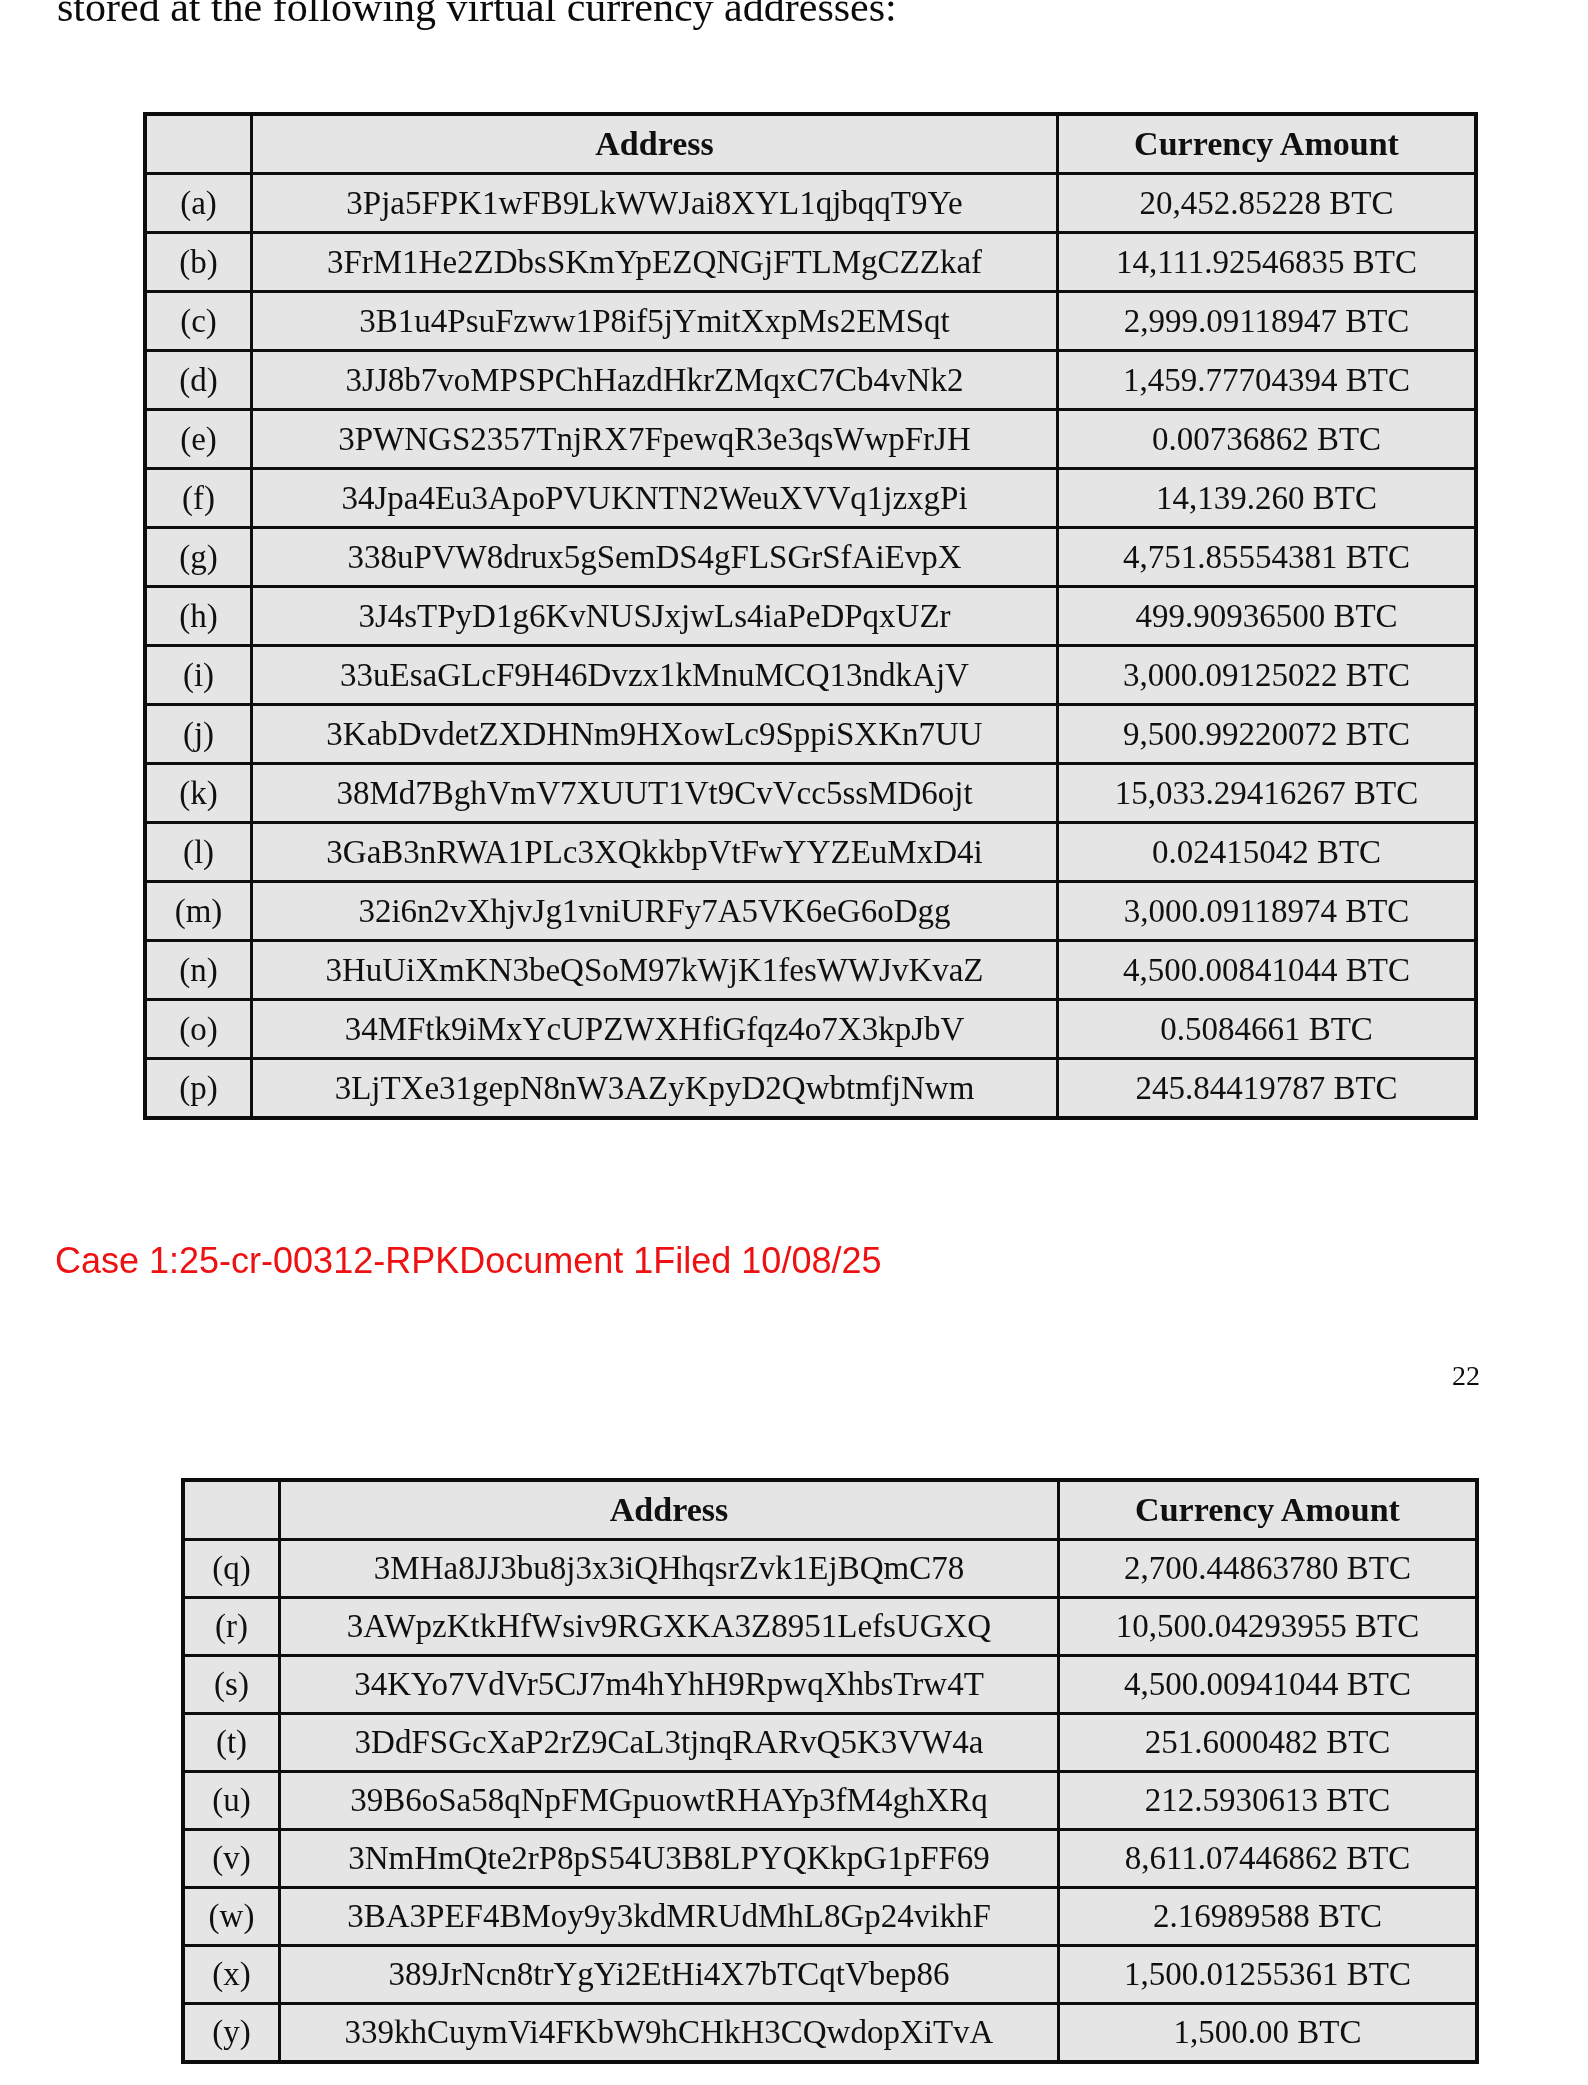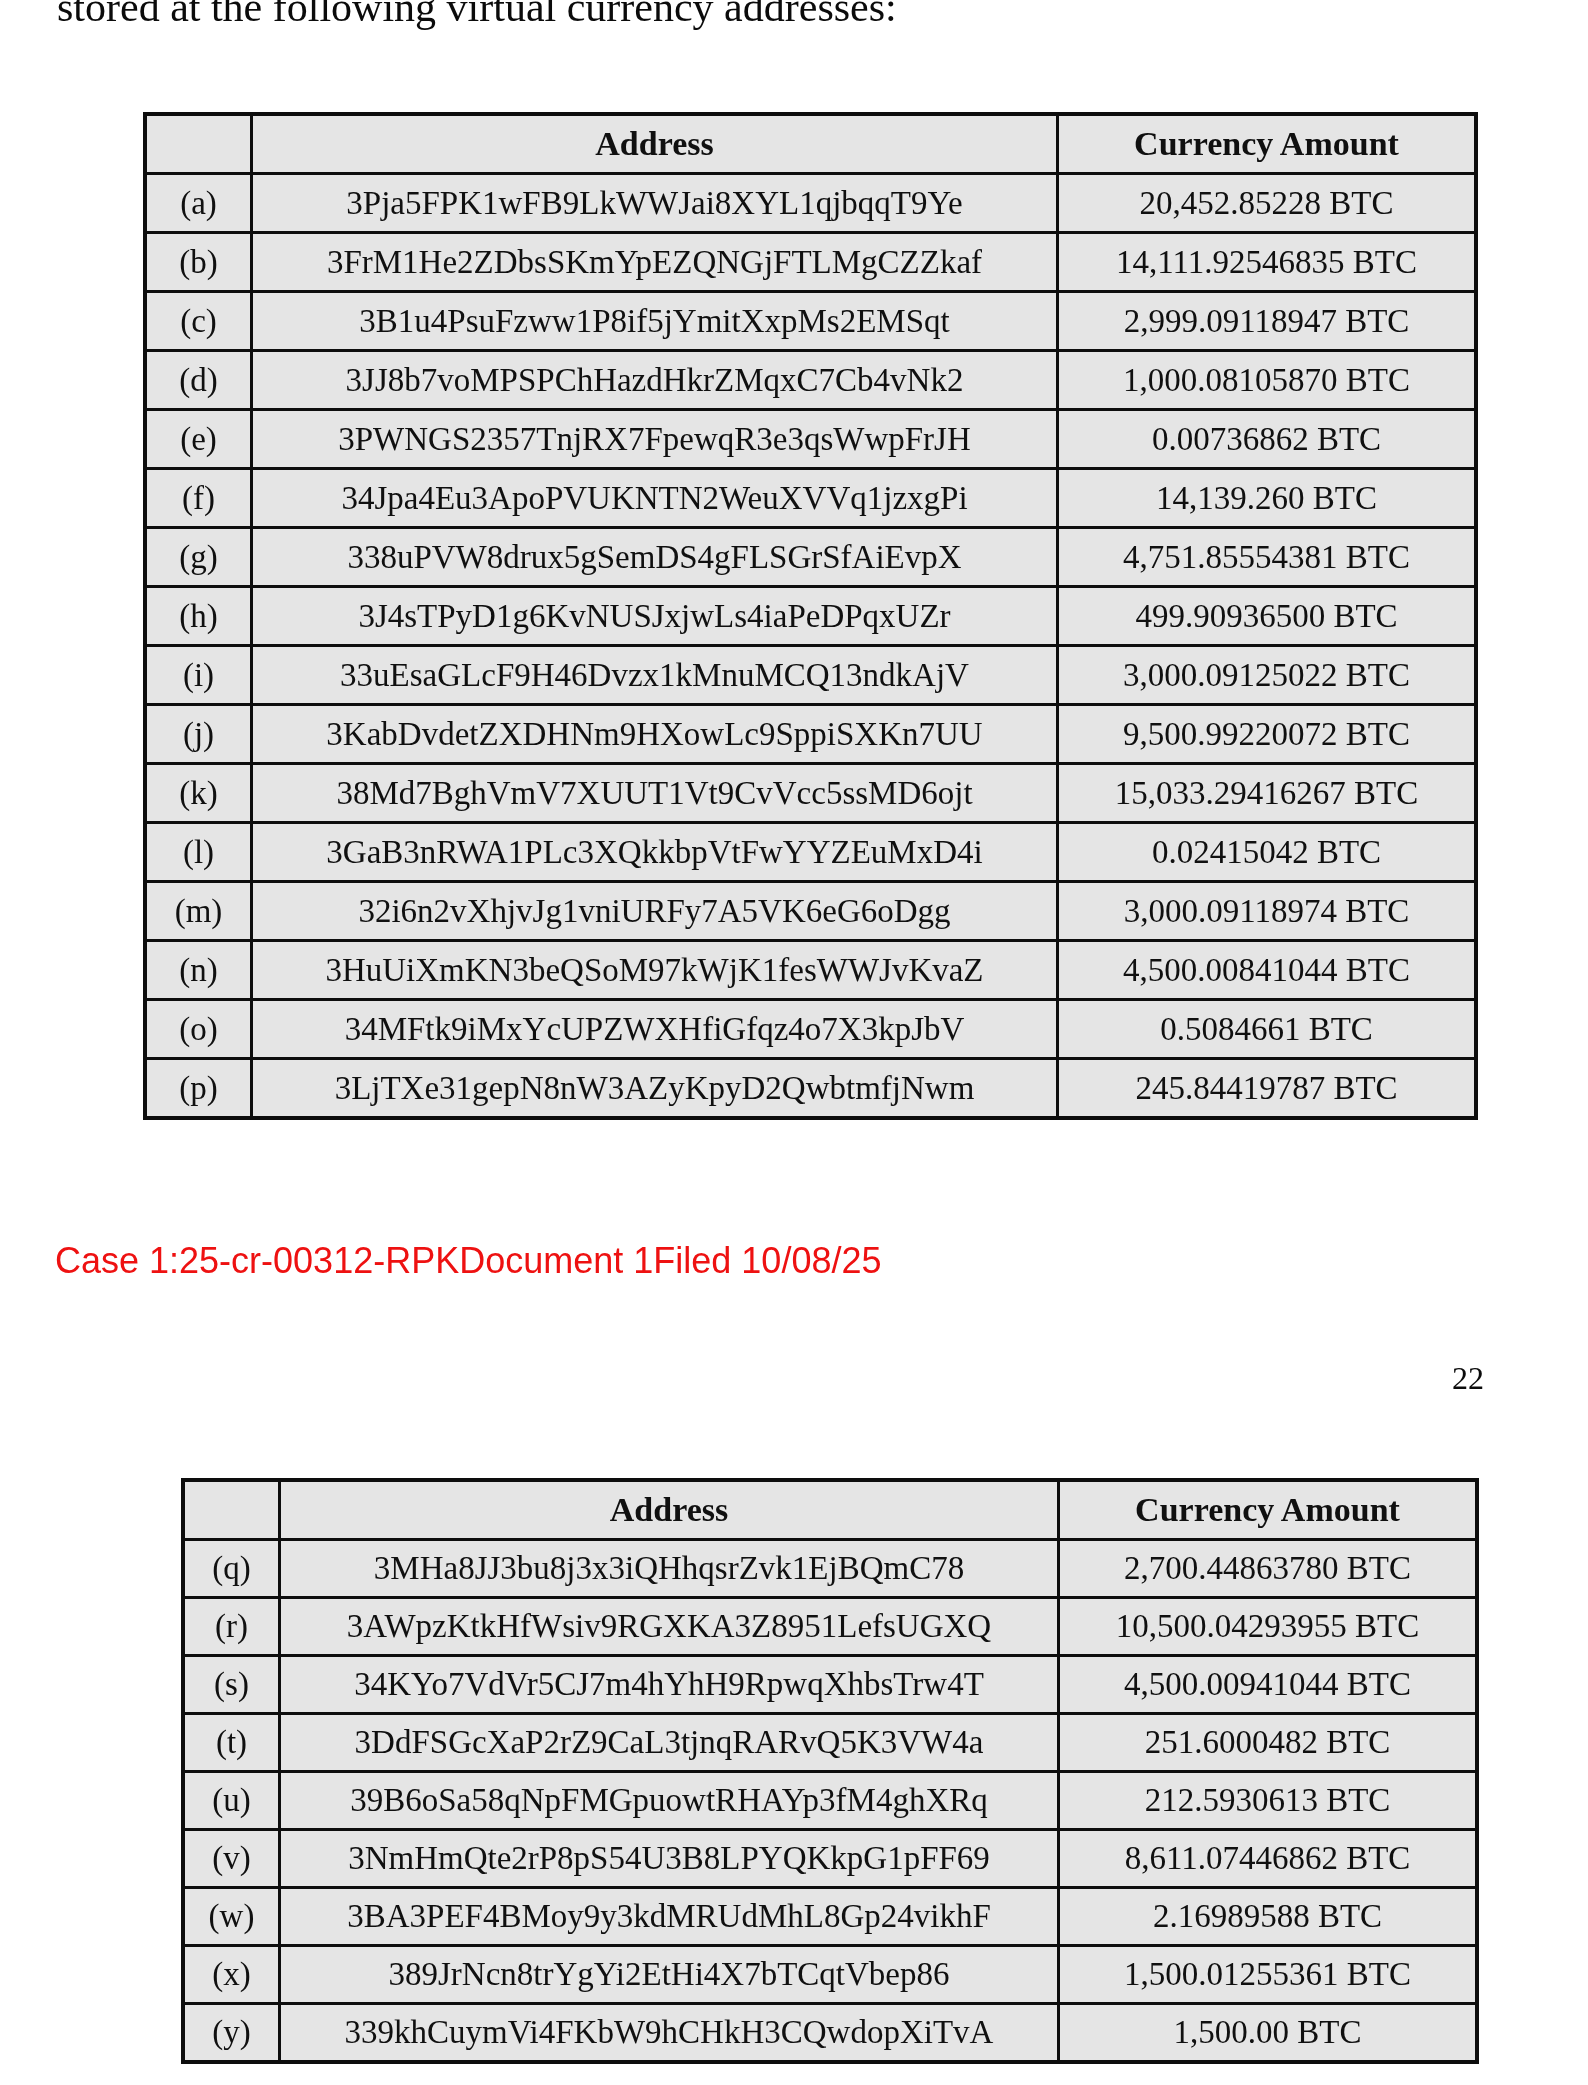--- a/index.html
+++ b/index.html
@@ -63,21 +63,21 @@
     justify-content: flex-start;
     align-items: baseline;
     font-family: "Liberation Sans", sans-serif;
     font-size: 36px;
     white-space: nowrap;
   }
   .pageno {
     position: absolute;
     left: 1452px;
     top: 1360px;
-    font-size: 32px;
+    font-size: 28px;
     color: #0b0b0b;
   }
 </style>
 </head>
 <body>
 
 <div class="page">
 
   <div class="intro">stored at the following virtual currency addresses:</div>
 
@@ -101,21 +101,21 @@
           <td class="c-amt">14,111.92546835 BTC</td>
         </tr>
         <tr>
           <td class="c-label">(c)</td>
           <td class="c-addr">3B1u4PsuFzww1P8if5jYmitXxpMs2EMSqt</td>
           <td class="c-amt">2,999.09118947 BTC</td>
         </tr>
         <tr>
           <td class="c-label">(d)</td>
           <td class="c-addr">3JJ8b7voMPSPChHazdHkrZMqxC7Cb4vNk2</td>
-          <td class="c-amt">1,000.08105870 BTC</td>
+          <td class="c-amt">1,459.77704394 BTC</td>
         </tr>
         <tr>
           <td class="c-label">(e)</td>
           <td class="c-addr">3PWNGS2357TnjRX7FpewqR3e3qsWwpFrJH</td>
           <td class="c-amt">0.00736862 BTC</td>
         </tr>
         <tr>
           <td class="c-label">(f)</td>
           <td class="c-addr">34Jpa4Eu3ApoPVUKNTN2WeuXVVq1jzxgPi</td>
           <td class="c-amt">14,139.260 BTC</td>

